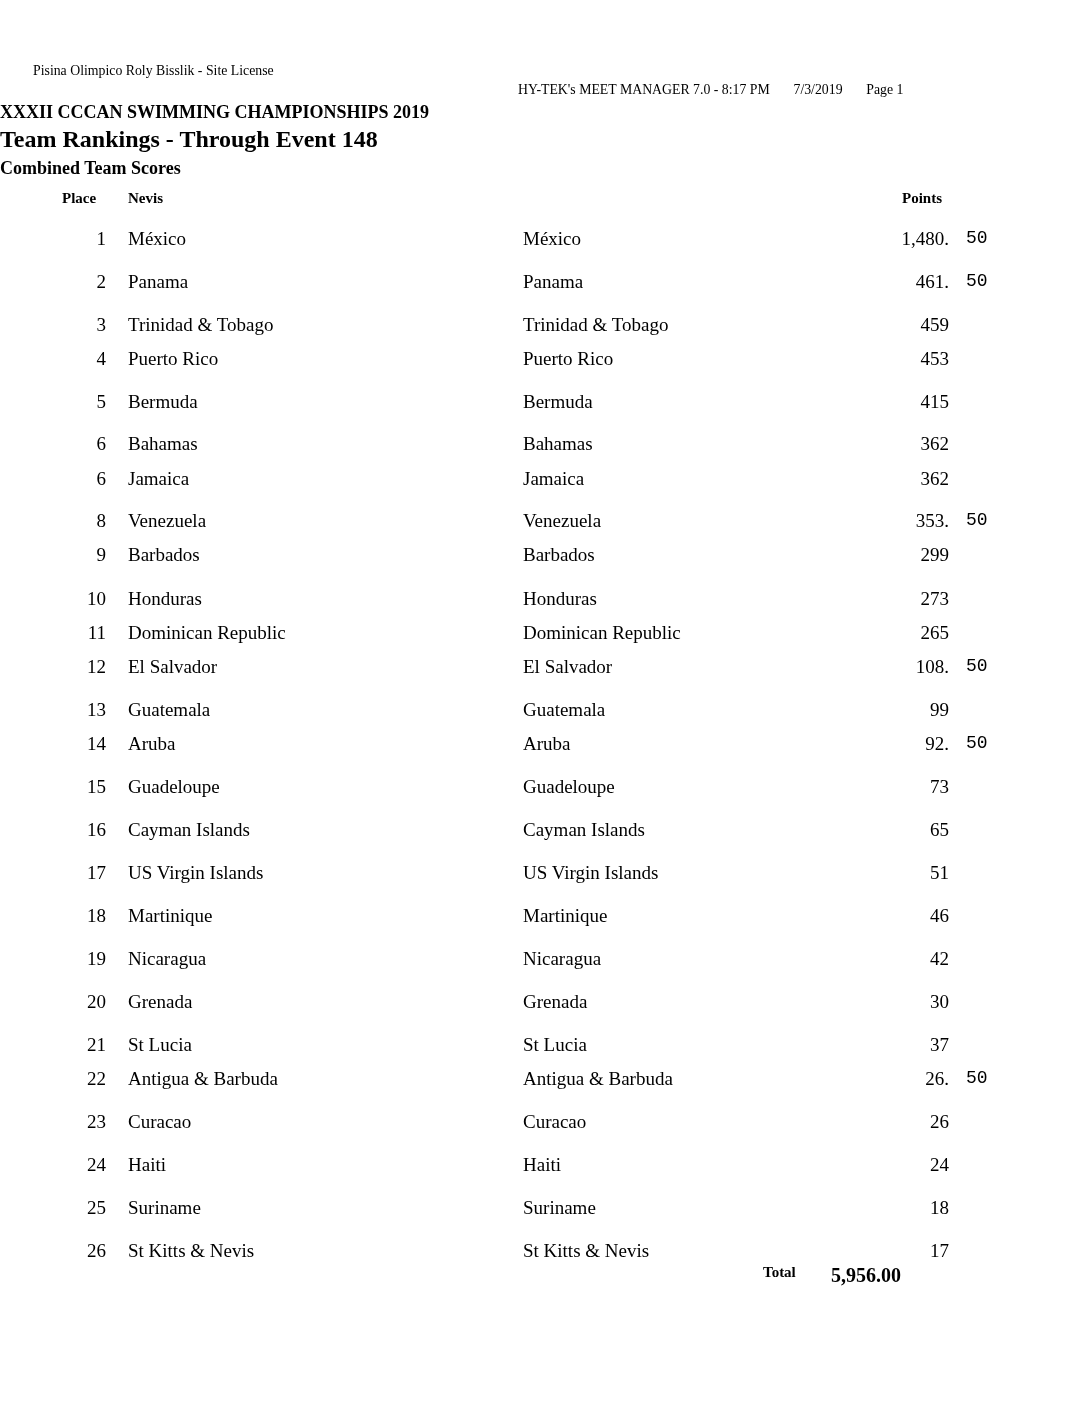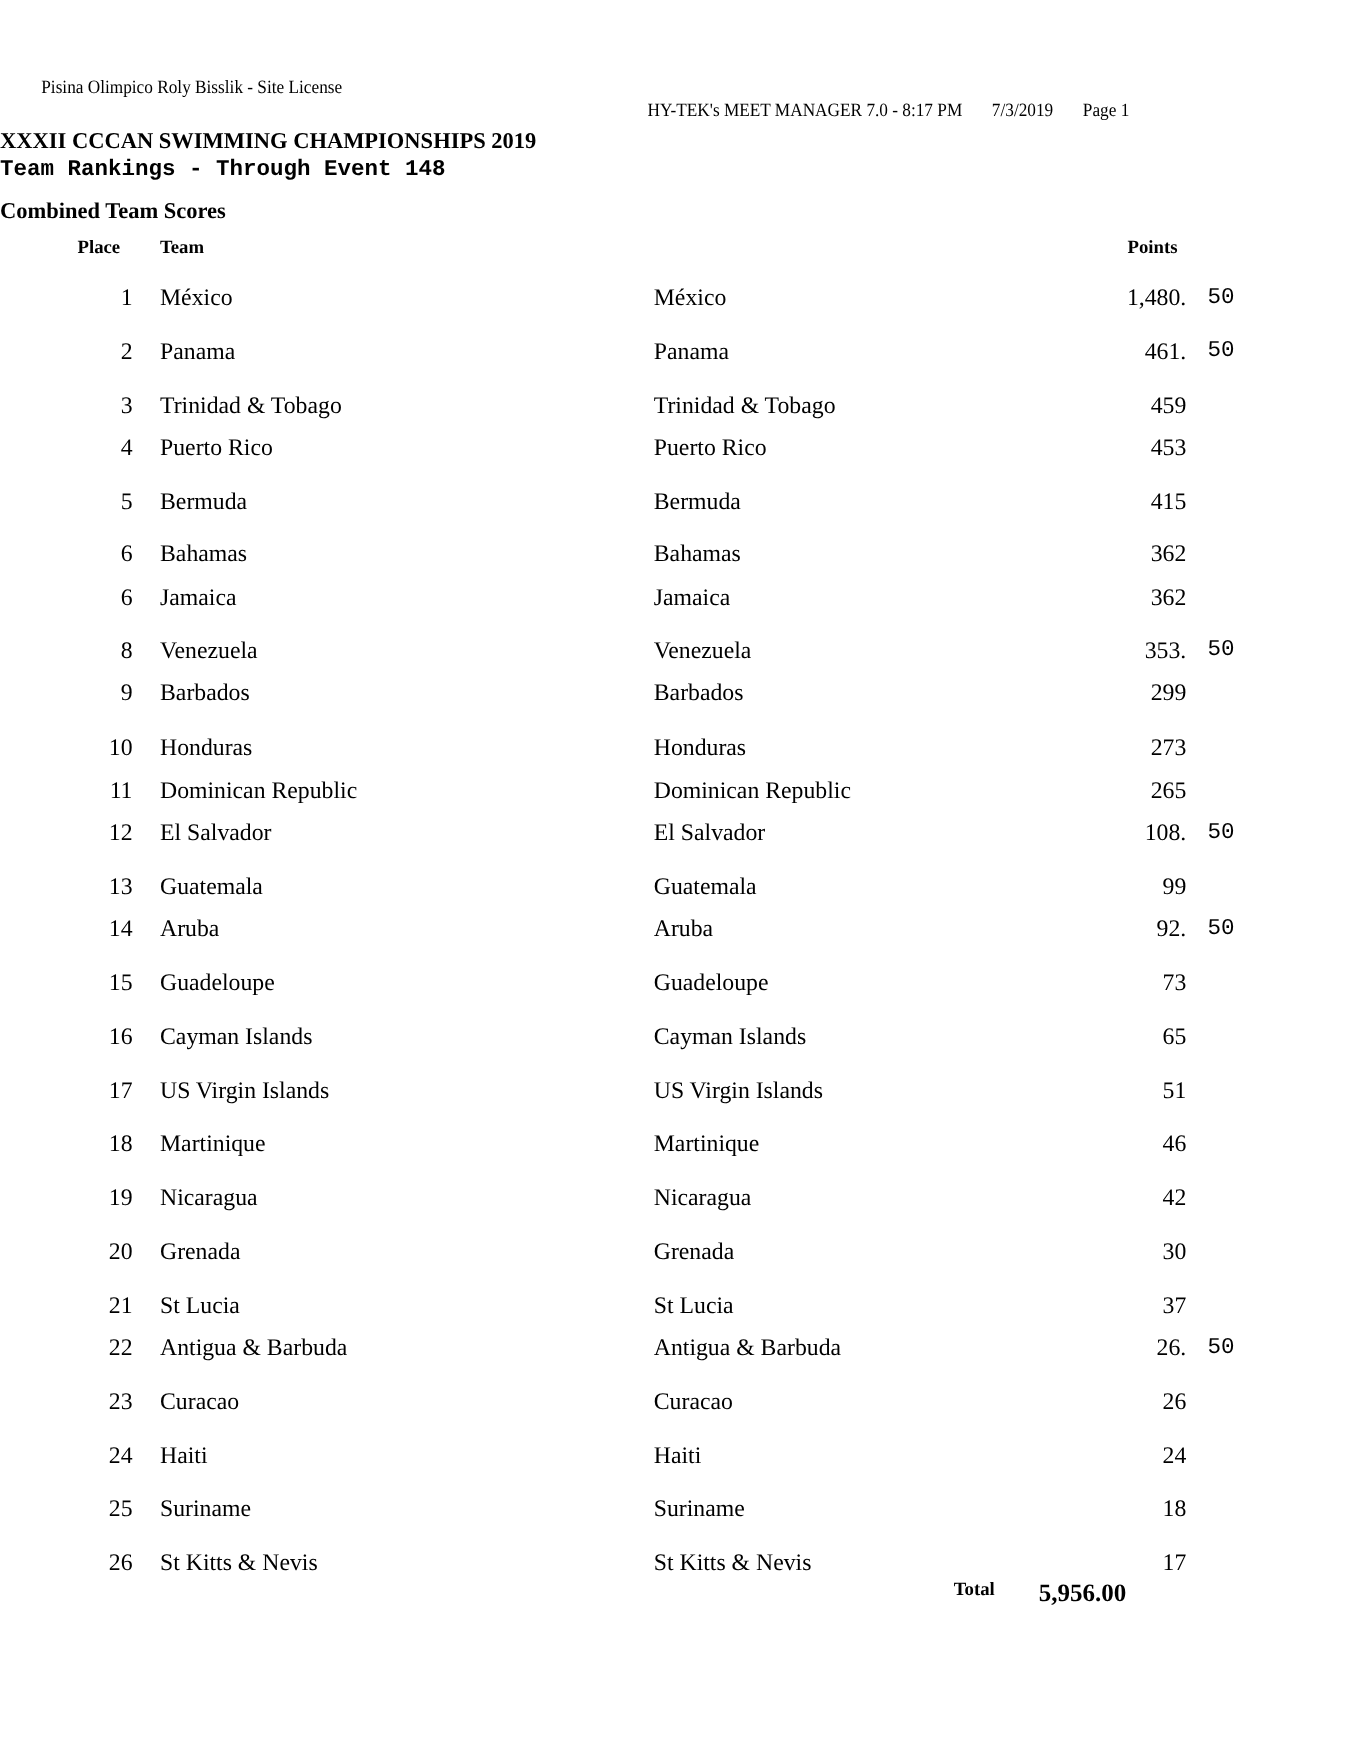--- a/index.html
+++ b/index.html
@@ -3,21 +3,21 @@
 <meta charset="utf-8">
 <style>
   html, body { margin: 0; padding: 0; background: #ffffff; }
   body { width: 1088px; height: 1408px; position: relative; overflow: hidden; color: #000; font-family: "Liberation Serif", serif; }
   .abs { position: absolute; white-space: nowrap; }
   .license { left: 33px; top: 62px; font-size: 15px; transform: scaleX(0.92); transform-origin: left; }
   .hytek { left: 518px; top: 81px; font-size: 15px; transform: scaleX(0.92); transform-origin: left; }
   .hytek span { margin-right: 22px; }
   .title { left: 0; width: 1032px; text-align: left; font-weight: bold; font-size: 18px; }
   .t1 { top: 102px; font-size: 18px; }
-  .t2 { top: 126px; font-size: 18px; font-family: Liberation Mono, monospace; }
+  .t2 { top: 126px; font-size: 24px; }
   .t3 { top: 158px; font-size: 18px; }
   .colhdr { top: 190px; font-weight: bold; font-size: 15px; }
   .h-place { left: 62px; }
   .h-team { left: 128px; }
   .h-points { left: 902px; }
   .row { position: absolute; left: 0; width: 1088px; height: 24px; font-size: 19px; }
   .row .place { position: absolute; right: 982px; top: 0; text-align: right; }
   .row .team { position: absolute; left: 128px; top: 0; }
   .row .team2 { position: absolute; left: 523px; top: 0; }
   .row .pts { position: absolute; right: 139px; top: 0; text-align: right; }
@@ -33,21 +33,21 @@
   <span>HY-TEK's MEET MANAGER 7.0 - 8:17 PM</span>
   <span>7/3/2019</span>
   <span>Page 1</span>
 </div>
 
 <div class="abs title t1">XXXII CCCAN SWIMMING CHAMPIONSHIPS 2019</div>
 <div class="abs title t2">Team Rankings - Through Event 148</div>
 <div class="abs title t3">Combined Team Scores</div>
 
 <div class="abs colhdr h-place">Place</div>
-<div class="abs colhdr h-team">Team</div>
+<div class="abs colhdr h-team">Nevis</div>
 <div class="abs colhdr h-points">Points</div>
 
 <div id="rows">
     <div class="row" style="top: 228px;">
       <span class="place">1</span>
       <span class="team">México</span>
       <span class="team2">México</span>
       <span class="pts">1,480.</span>
       <span class="dec">50</span>
     </div>

